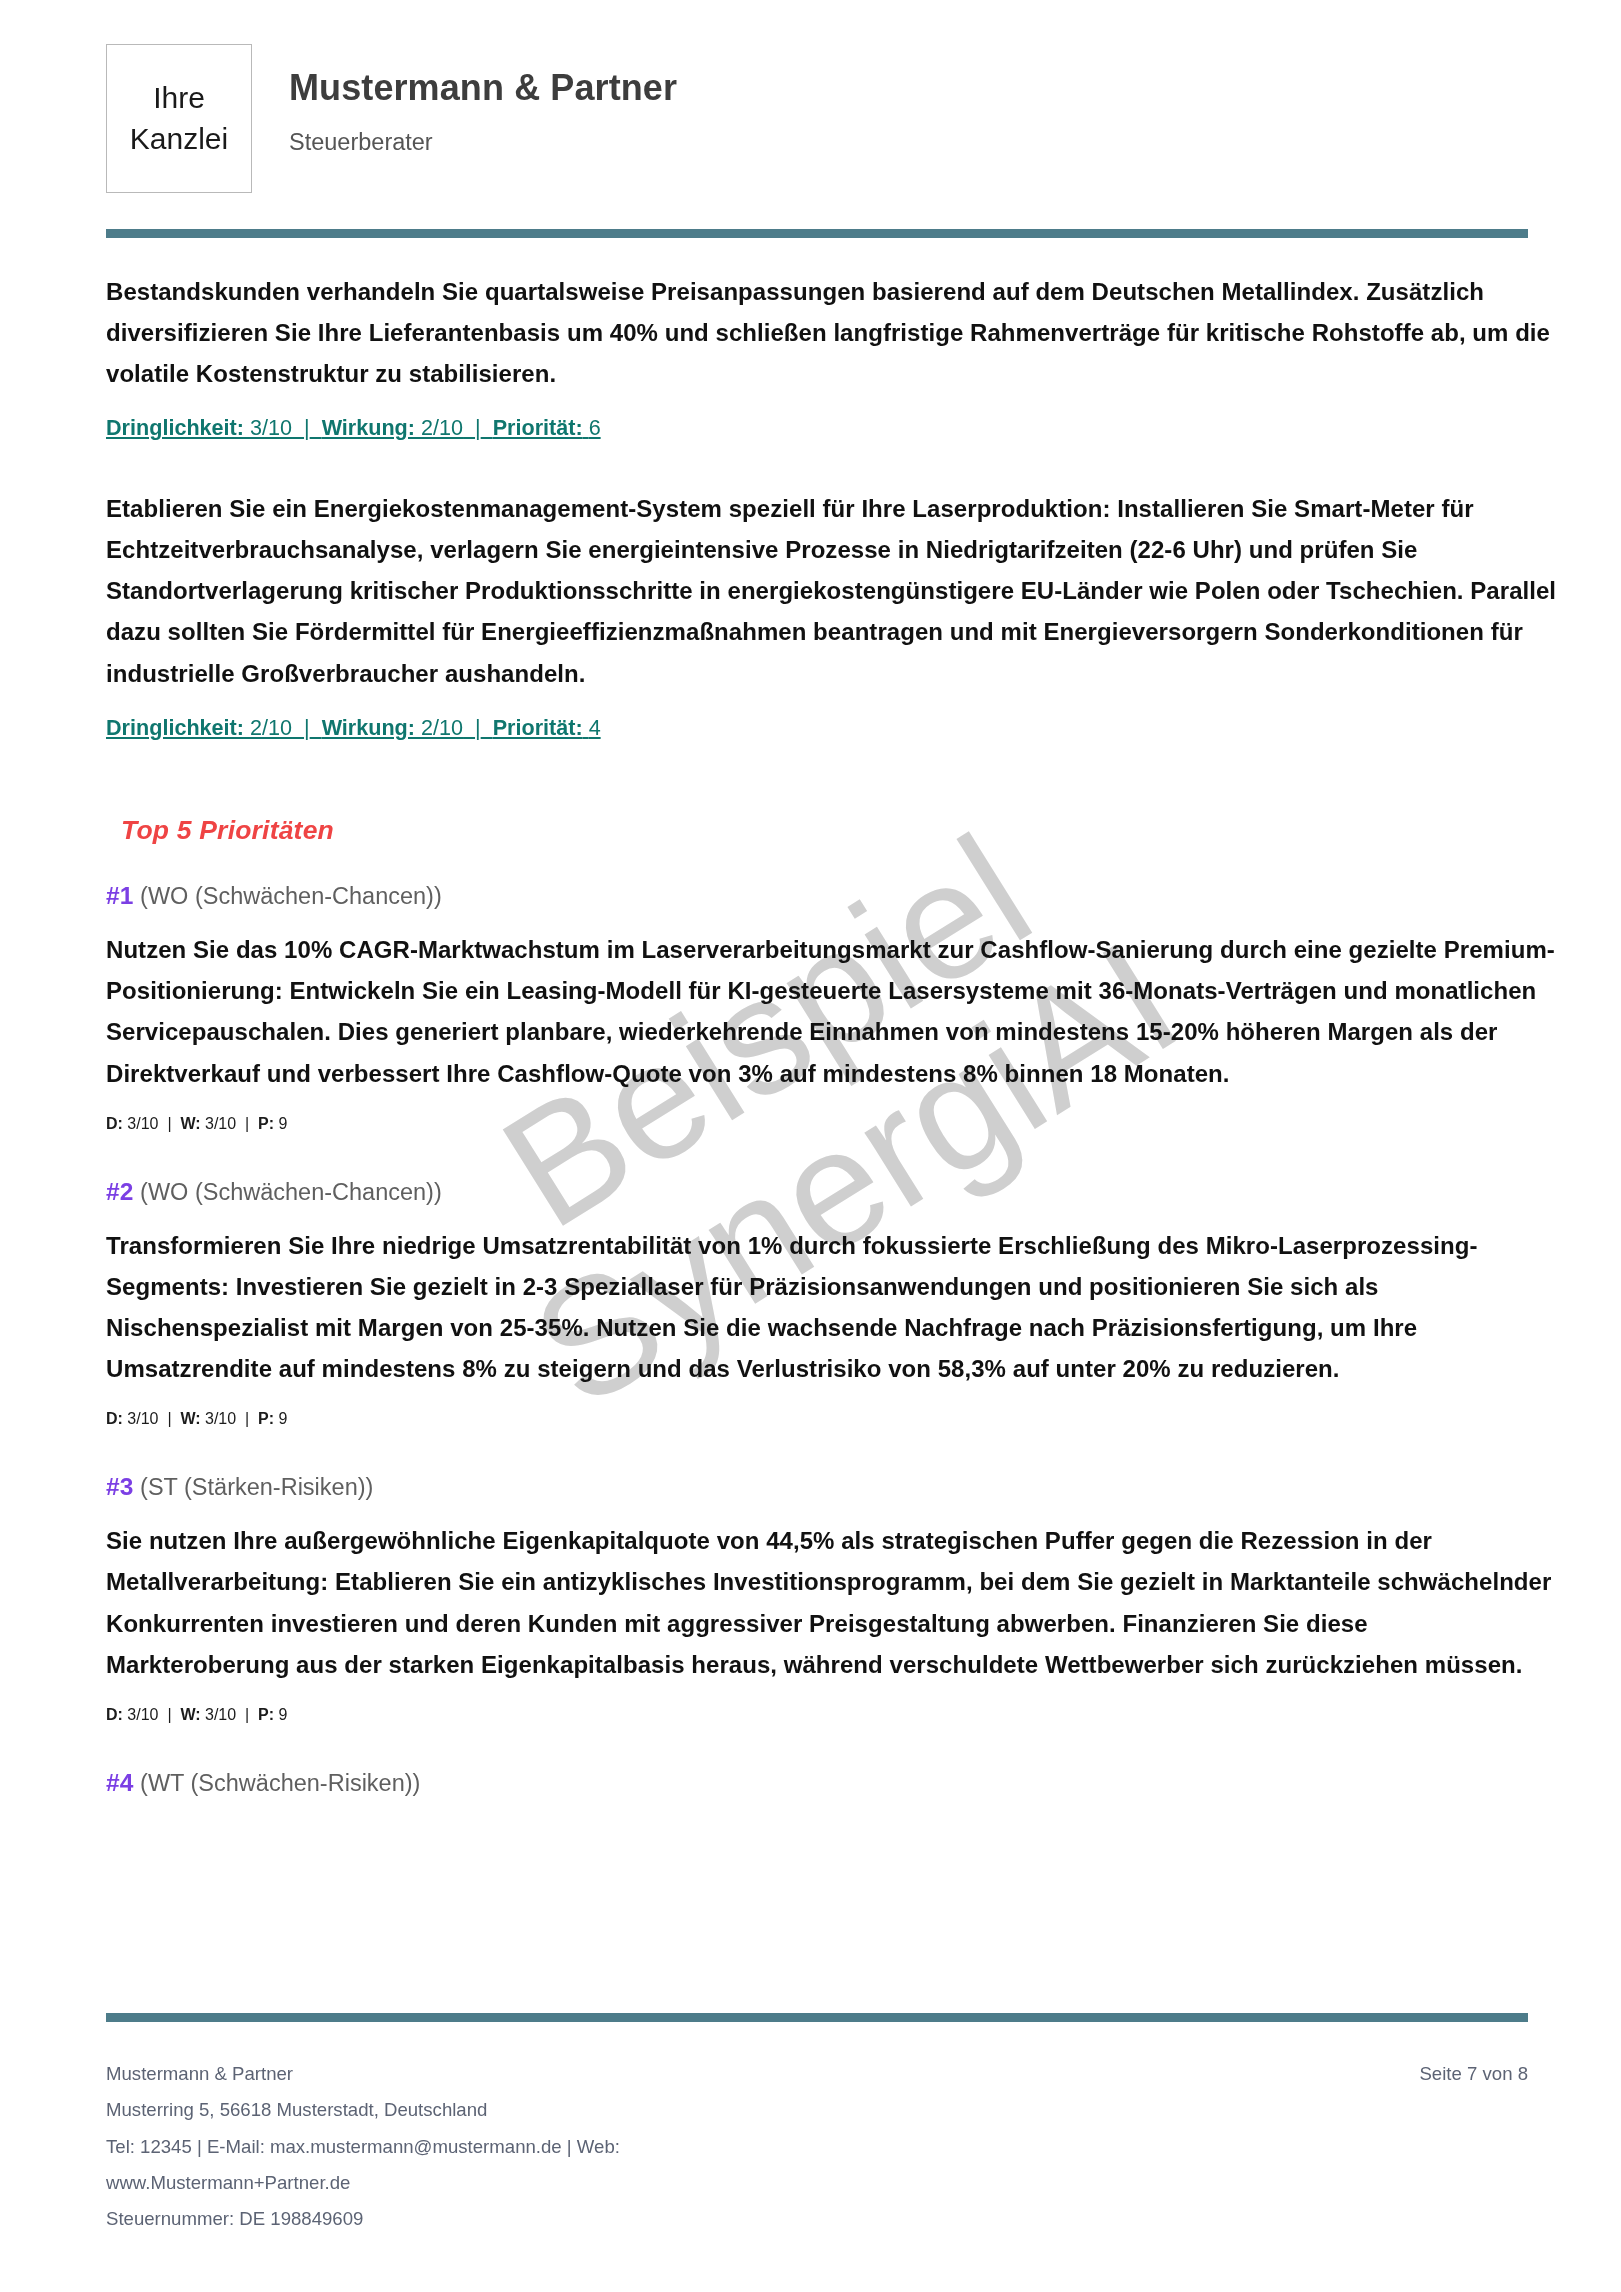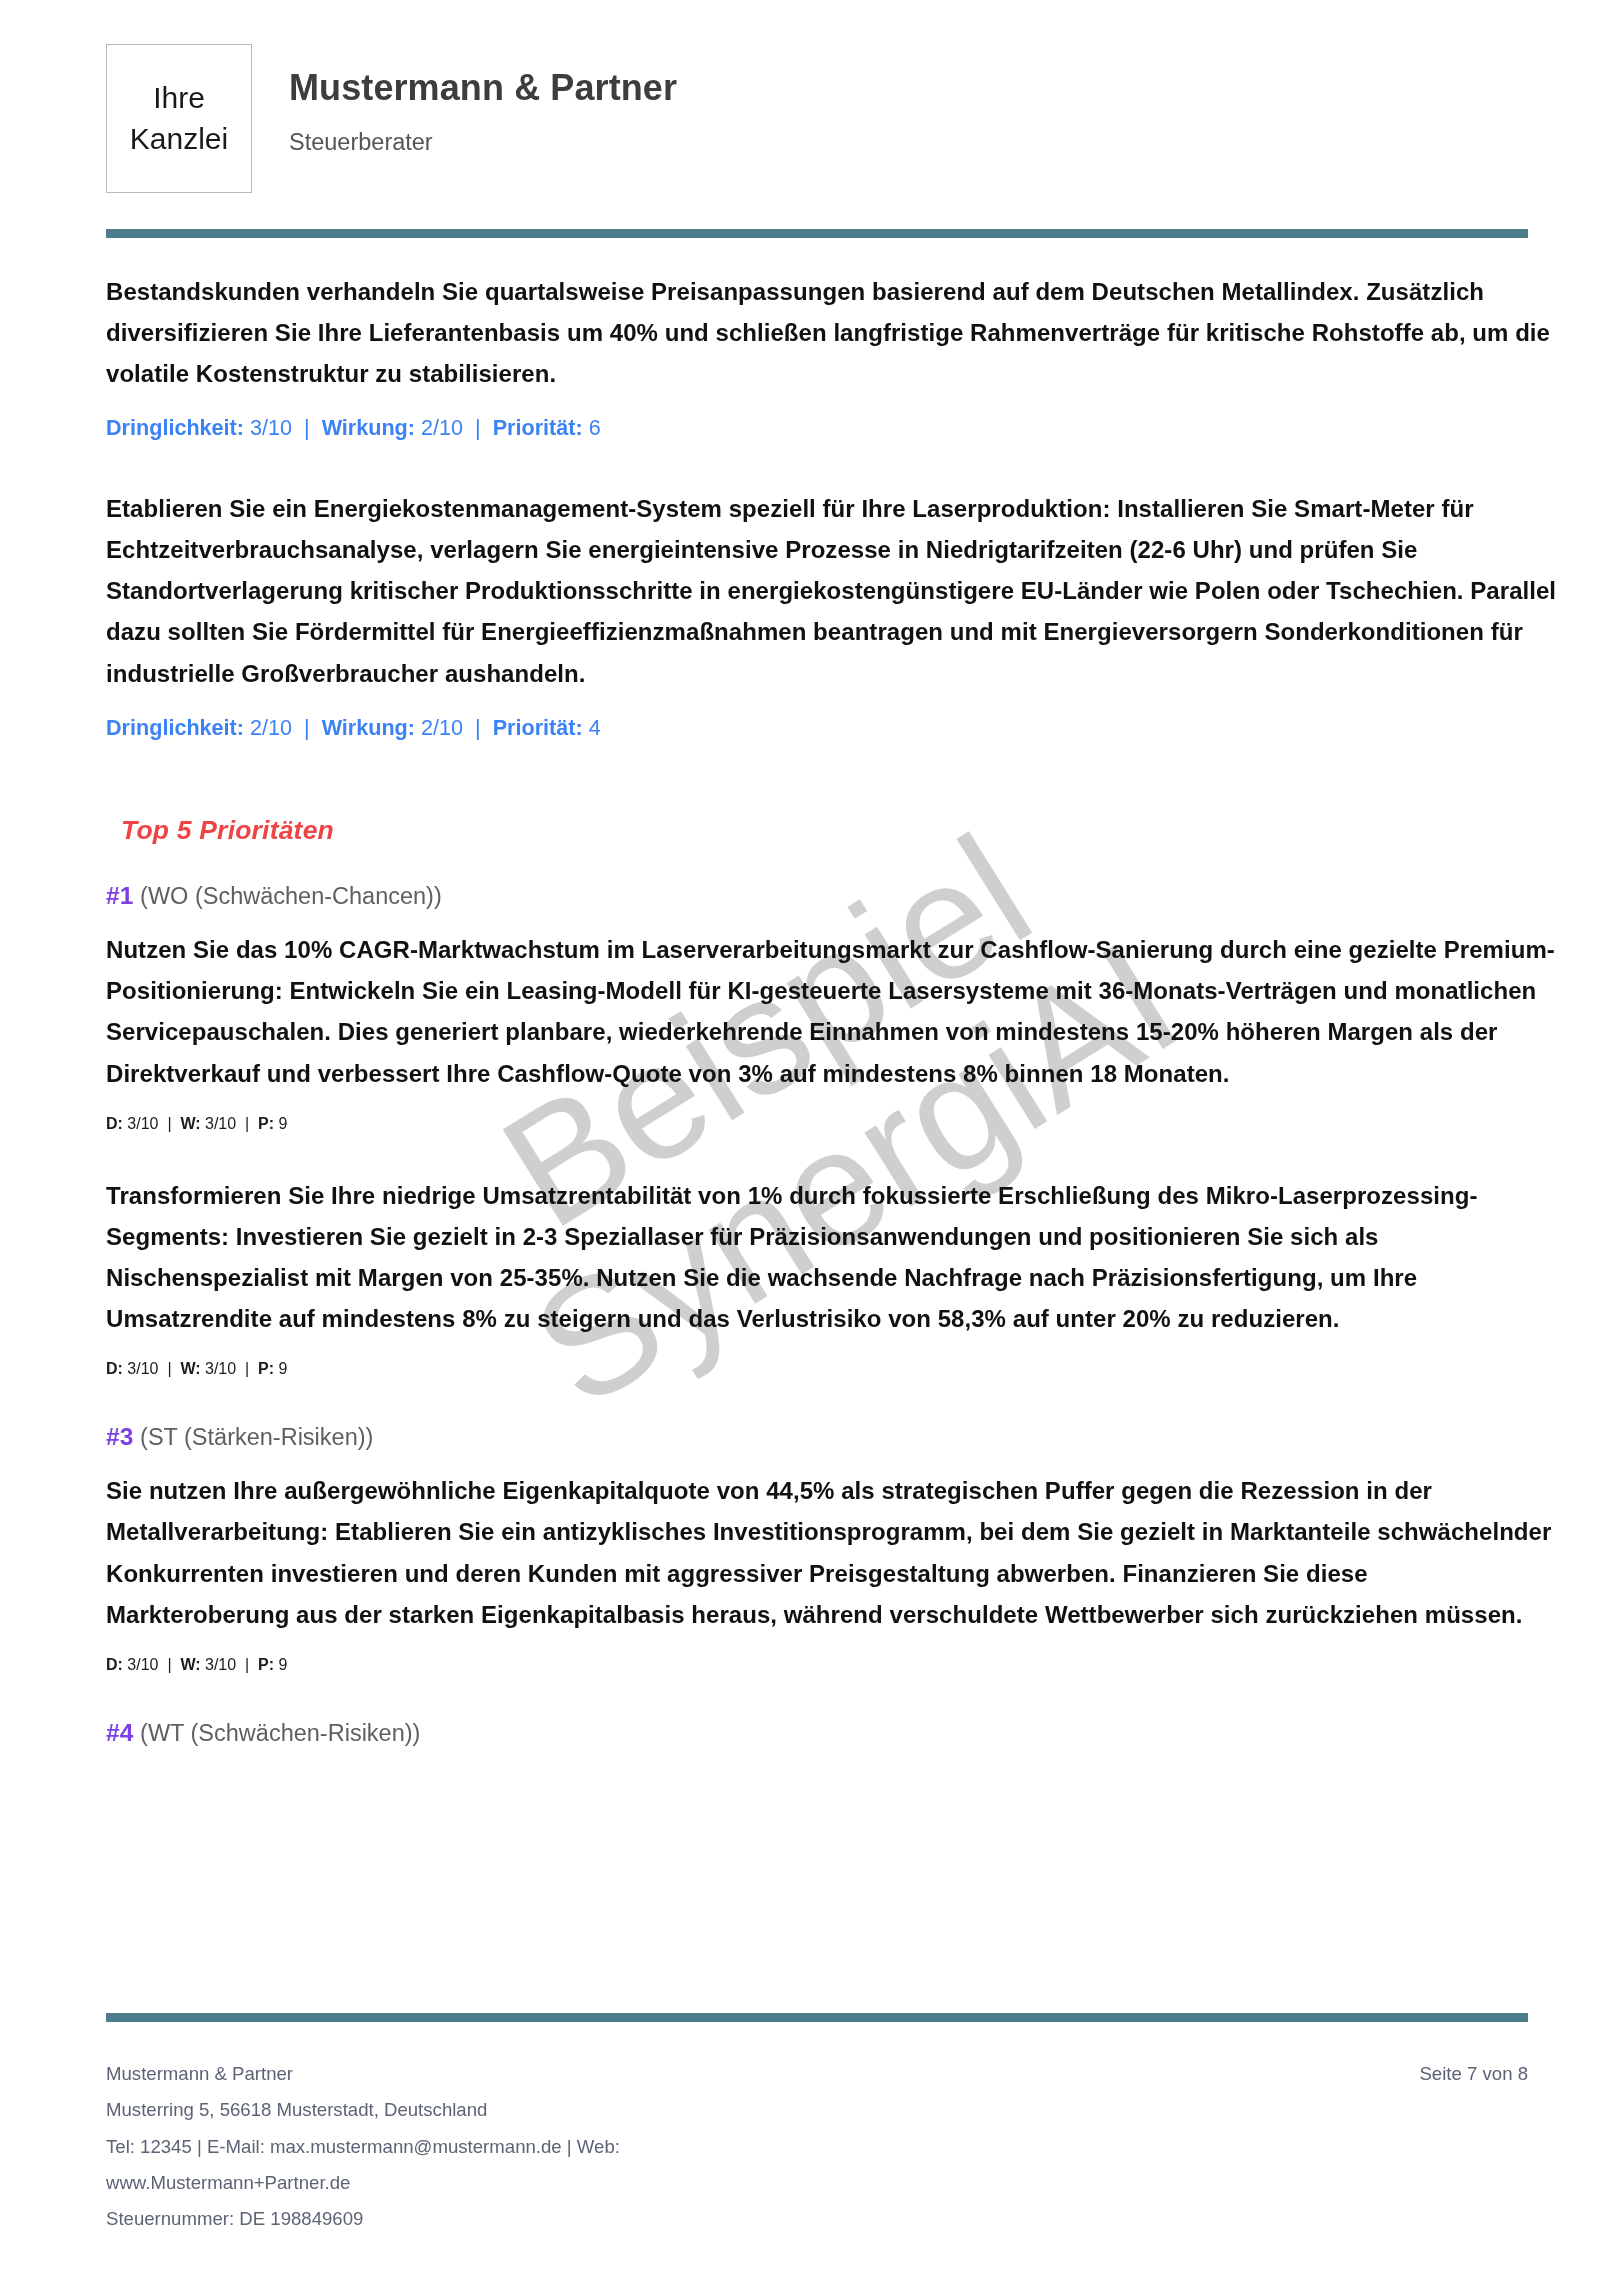--- a/index.html
+++ b/index.html
@@ -122,22 +122,23 @@
     font-size: 24px;
     font-weight: 700;
     color: #111111;
     line-height: 1.72;
     letter-spacing: 0.05px;
   }
   p.meta-line {
     margin: 17.6px 0 0 0;
     font-size: 21.6px;
     font-weight: 400;
-    color: #3b82f6;
+    color: #0f766e;
     line-height: 1.5;
+    text-decoration: underline;
   }
   p.meta-line b { font-weight: 700; }
   .block { margin-bottom: 43px; }
   .block:last-child { margin-bottom: 0; }
 
   .section-heading {
     margin: 71px 0 33px 15px;
     font-size: 26.5px;
     font-weight: 700;
     color: #ef4444;
@@ -254,20 +255,24 @@
         &nbsp;<span>|</span>&nbsp;
         <b>W:</b>
         <span>3/10</span>
         &nbsp;<span>|</span>&nbsp;
         <b>P:</b>
         <span>9</span>
       </p>
     </div>
 
     <div class="prio-block">
+      <p class="prio-head">
+        <span class="prio-num">#2</span>
+        <span class="prio-label">(WO (Schwächen-Chancen))</span>
+      </p>
       <p class="body-text">Transformieren Sie Ihre niedrige Umsatzrentabilität von 1% durch fokussierte Erschließung des Mikro-Laserprozessing-Segments: Investieren Sie gezielt in 2-3 Speziallaser für Präzisionsanwendungen und positionieren Sie sich als Nischenspezialist mit Margen von 25-35%. Nutzen Sie die wachsende Nachfrage nach Präzisionsfertigung, um Ihre Umsatzrendite auf mindestens 8% zu steigern und das Verlustrisiko von 58,3% auf unter 20% zu reduzieren.</p>
       <p class="score-line">
         <b>D:</b>
         <span>3/10</span>
         &nbsp;<span>|</span>&nbsp;
         <b>W:</b>
         <span>3/10</span>
         &nbsp;<span>|</span>&nbsp;
         <b>P:</b>
         <span>9</span>

